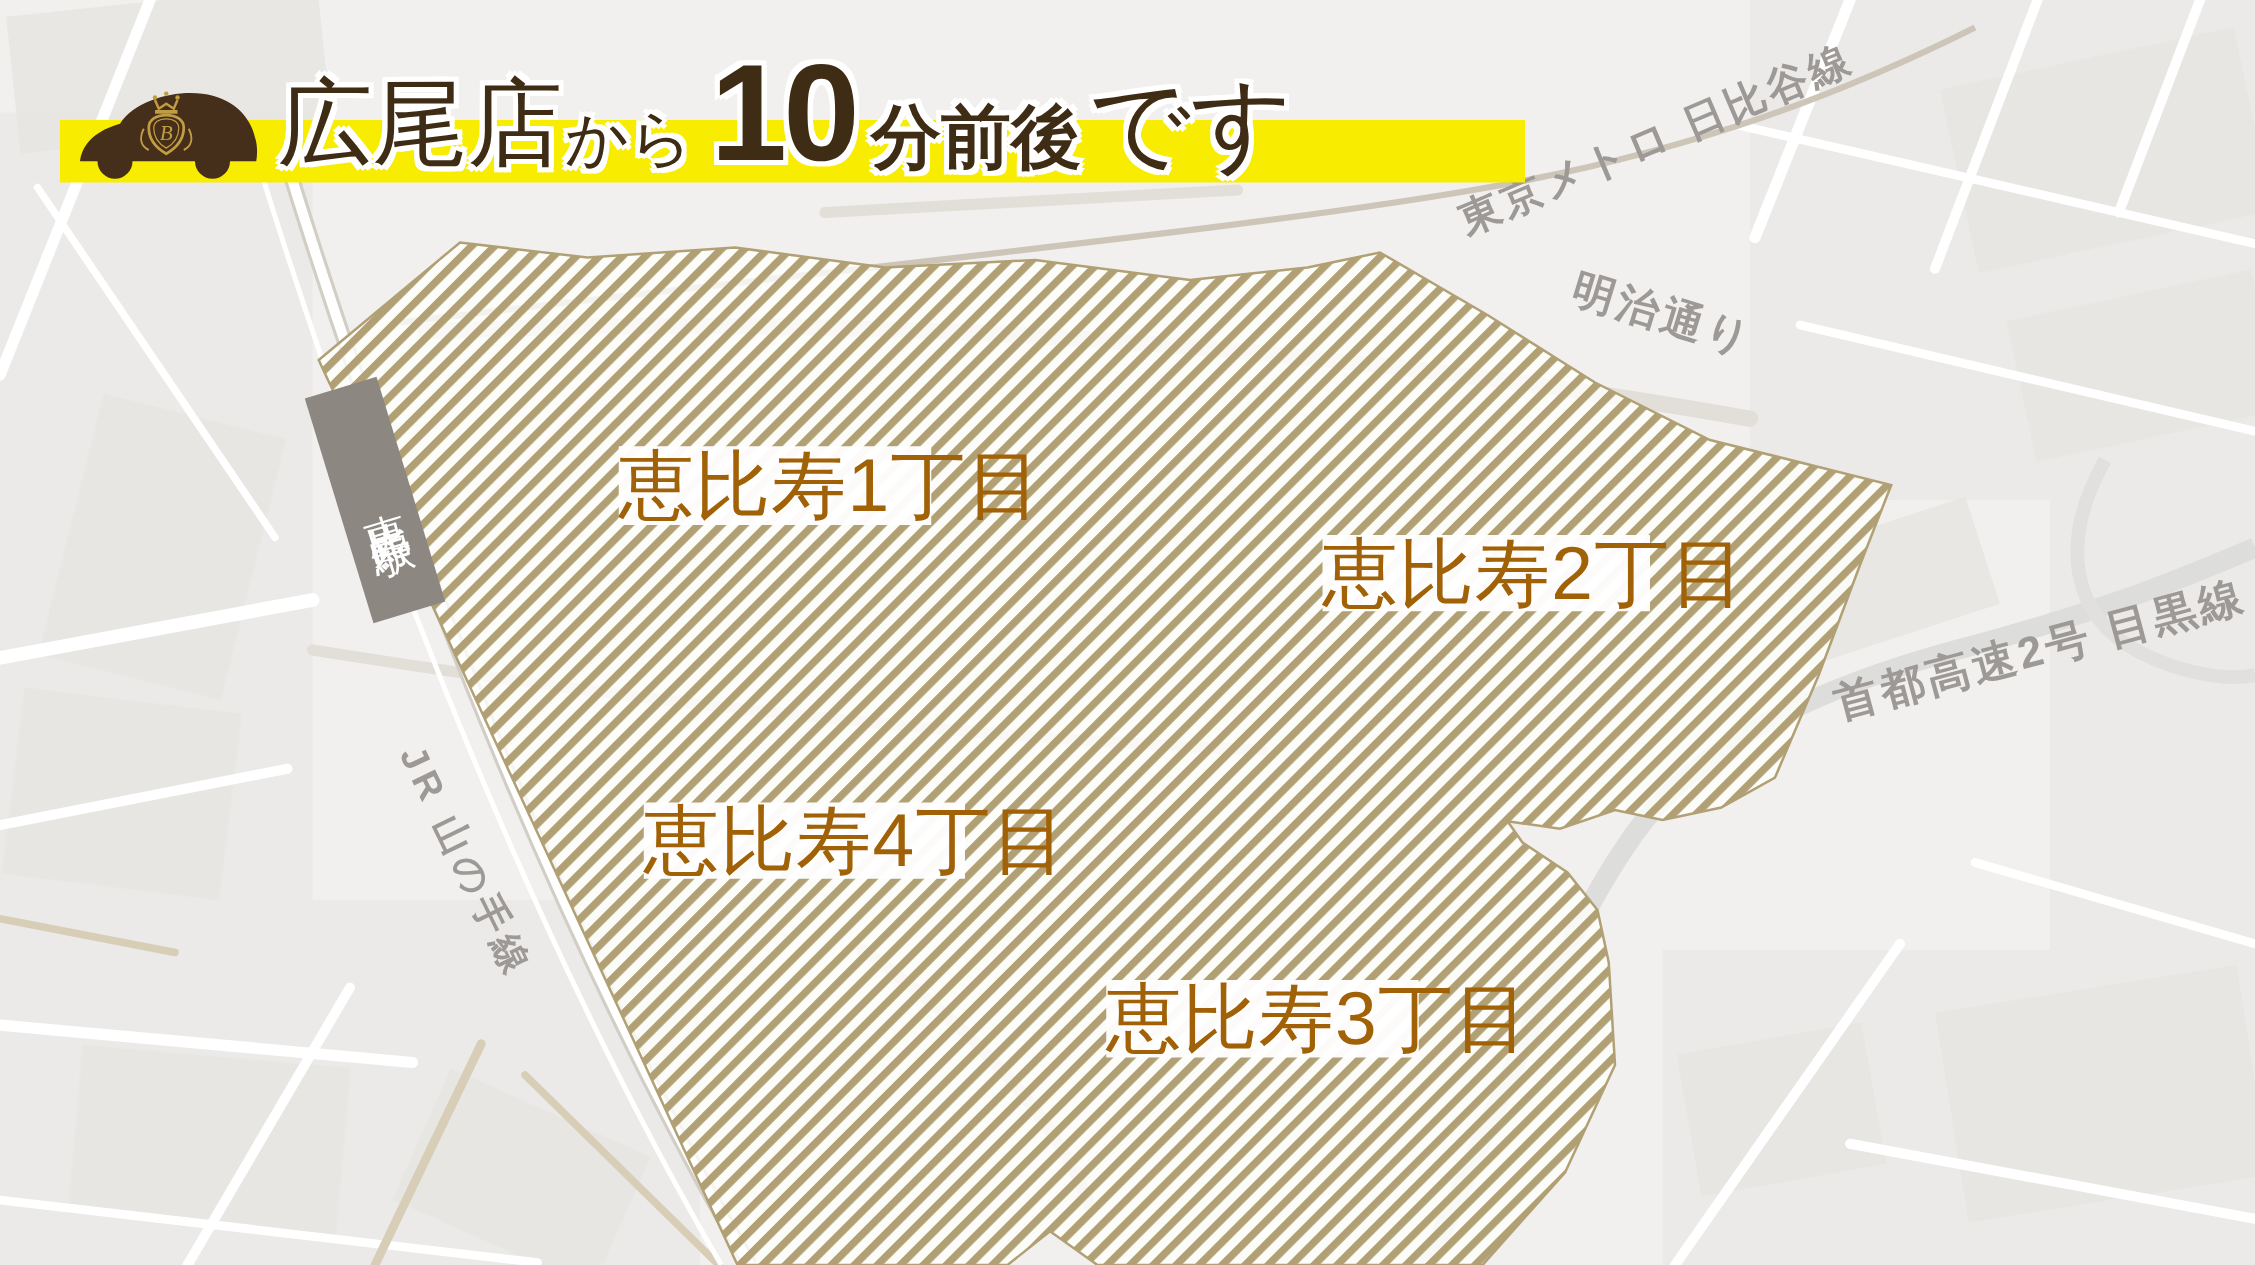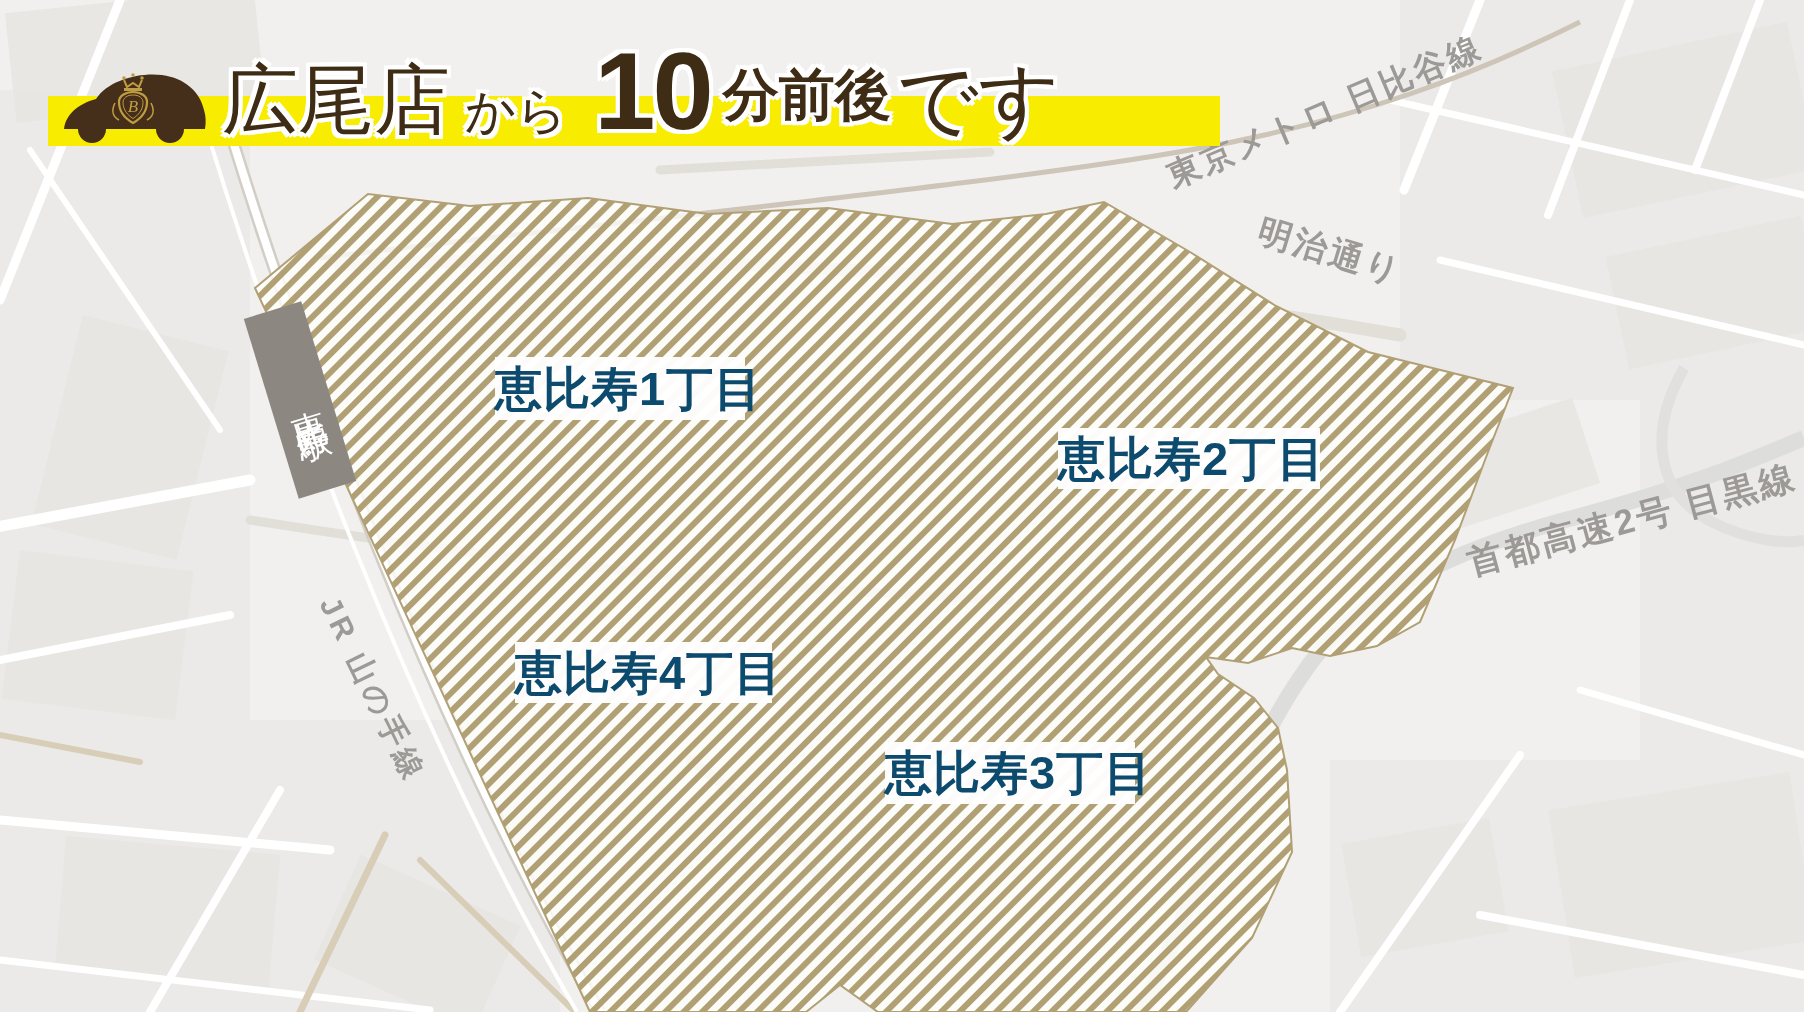--- a/index.html
+++ b/index.html
@@ -9,22 +9,22 @@
     font-family:"Liberation Sans",sans-serif;
   }
   .stage{position:absolute;inset:0;}
   svg.mapbg{position:absolute;left:0;top:0;}
 
   
   .lbl{position:absolute;white-space:nowrap;}
 
   .district{
     background:rgba(255,255,255,0.96);
-    color:#0c4a6e;
-    font-size:47px;font-weight:700;letter-spacing:1px;
+    color:#a16207;
+    font-size:60px;font-weight:400;letter-spacing:1px;
     text-align:center;
   }
   .district span{display:inline-block;}
 
   .station{
     background:#8d8781;color:#ffffff;
     width:60px;height:188px;
     display:flex;align-items:center;justify-content:center;
     writing-mode:vertical-rl;
     font-size:33px;letter-spacing:7px;font-weight:500;
@@ -53,23 +53,23 @@
     display:flex;align-items:flex-end;
   }
   .car{width:150px;height:86px;flex:0 0 auto;margin:0 14px 1px 10px;position:relative;}
   .banner-text{display:flex;align-items:flex-end;color:#3f2c15;line-height:1;}
   .banner-text span{
     display:inline-block;position:relative;
     text-shadow:-4px -4px 0 #fff,4px -4px 0 #fff,-4px 4px 0 #fff,4px 4px 0 #fff,
                 -4px 0 0 #fff,4px 0 0 #fff,0 -4px 0 #fff,0 4px 0 #fff;
   }
   .t-shop   {font-family:"Liberation Serif",serif;font-size:76px;padding-bottom:8px;}
-  .t-kara   {font-family:"Liberation Serif",serif;font-size:50px;padding-bottom:10px;margin:0 15px;}
+  .t-kara   {font-family:"Liberation Serif",serif;font-size:50px;padding-bottom:10px;margin:0 2px;}
   .t-ten    {font-size:110px;font-weight:800;letter-spacing:-3px;padding-bottom:0px;margin:0 12px;}
-  .t-fun    {font-size:56px;font-weight:600;padding-bottom:23px;margin-right:6px;}
+  .t-fun    {font-size:56px;font-weight:600;padding-bottom:8px;margin-right:6px;}
   .t-desu   {font-family:"Liberation Serif",serif;font-size:80px;padding-bottom:6px;}
   .t-paren  {font-size:62px;font-weight:800;padding-bottom:9px;margin-left:4px;letter-spacing:-2px;}
 </style>
 </head>
 <body>
 
 <div class="stage">
 
   <svg class="mapbg" width="1804" height="1012" viewBox="0 0 1804 1012">
     <defs>
@@ -153,21 +153,21 @@
              L 1292,852 L 1252,938 L 1186,1012
              L 878,1012 L 840,985 L 806,1012 L 590,1012 Z" fill="url(#hatch)" stroke="#b1a074" stroke-width="2"></path>
   </svg>
 
   <div class="lbl district" style="left:495px;top:357px;width:250px;height:63px;line-height:63px;">
     <span>恵比寿1丁目</span>
   </div>
   <div class="lbl district" style="left:1058px;top:428px;width:262px;height:61px;line-height:61px;">
     <span>恵比寿2丁目</span>
   </div>
-  <div class="lbl district" style="left:885px;top:742px;width:250px;height:62px;line-height:62px;">
+  <div class="lbl district" style="left:885px;top:784px;width:250px;height:62px;line-height:62px;">
     <span>恵比寿3丁目</span>
   </div>
   <div class="lbl district" style="left:515px;top:642px;width:257px;height:61px;line-height:61px;text-align:center;">
     <span>恵比寿4丁目</span>
   </div>
 
   <div class="lbl station" style="left:300px;top:400px;">
     <span>恵比寿駅</span>
   </div>
 

